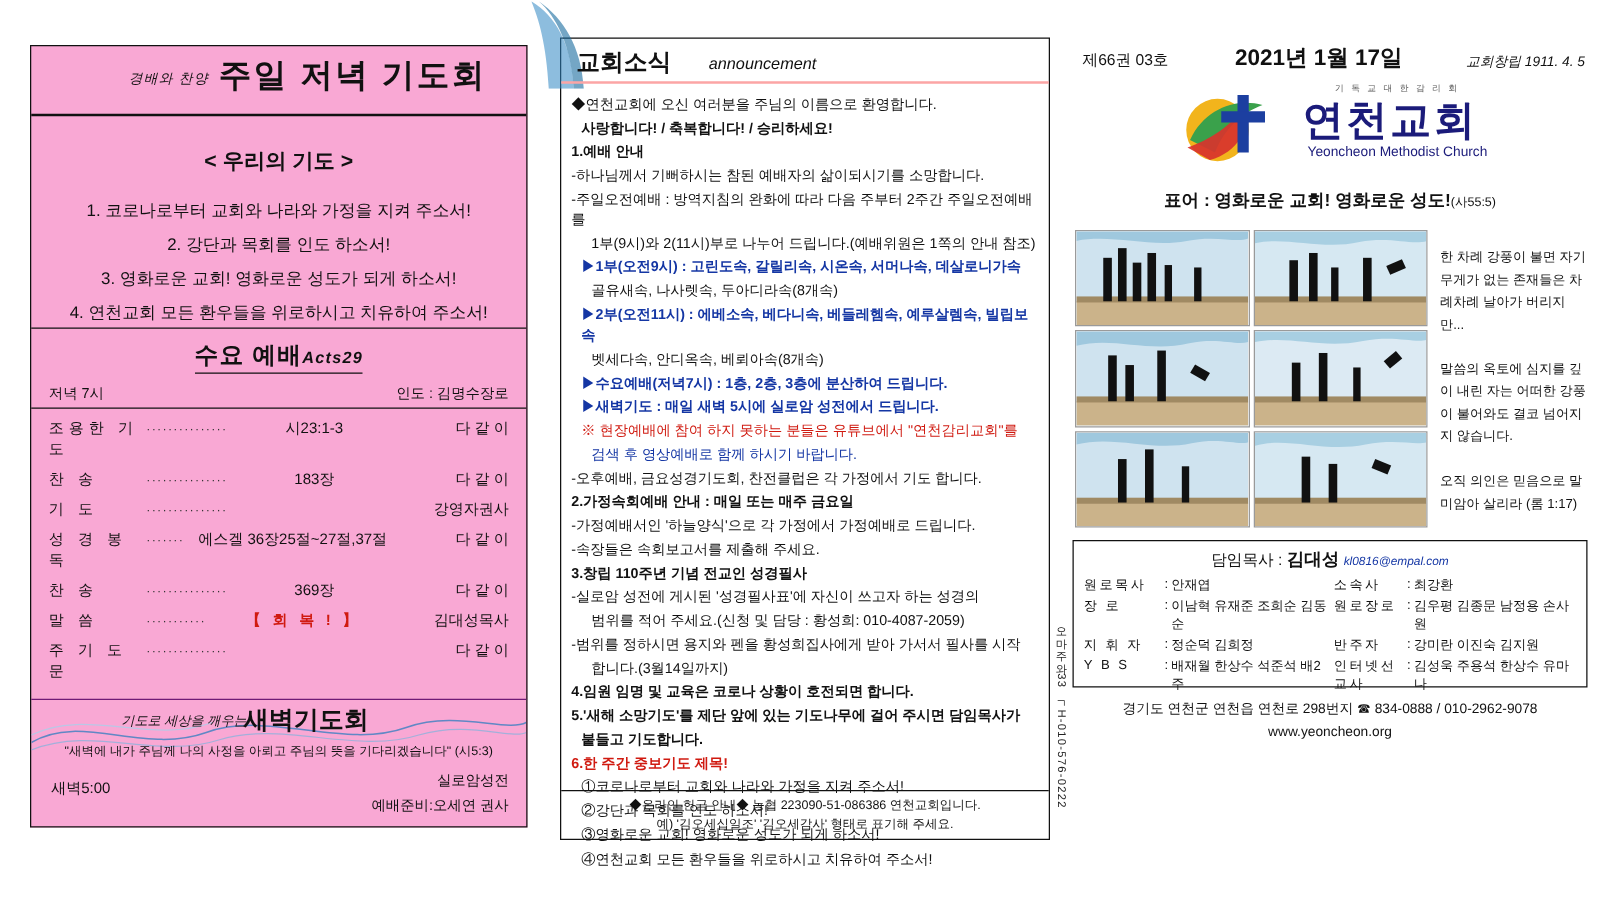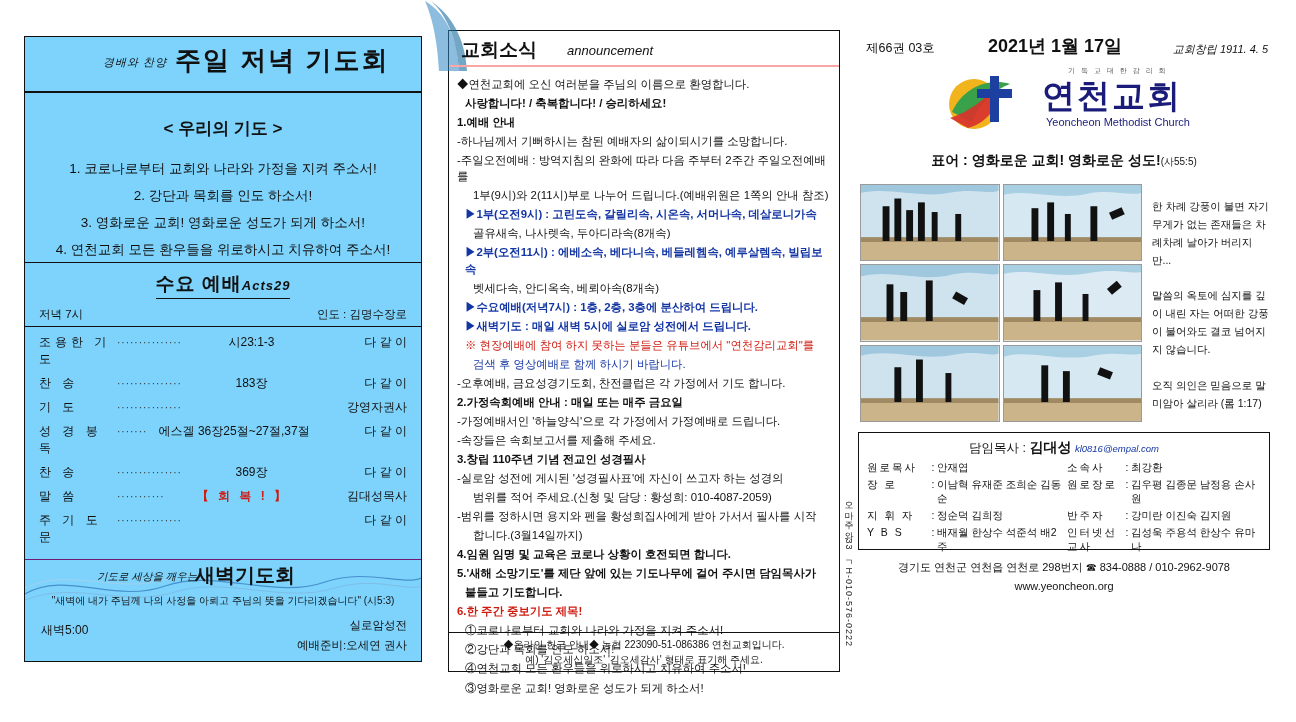--- a/index.html
+++ b/index.html
@@ -1,20 +1,20 @@
 <!DOCTYPE html>
 <html><head>
 <meta charset="utf-8">
 <style>
   html,body{margin:0;padding:0;background:#ffffff;}
   body{width:1296px;height:722px;font-family:"Liberation Sans",sans-serif;color:#111;overflow:hidden;position:relative;}
   .page{position:relative;width:1296px;height:722px;}
 
   
-  .left{position:absolute;left:24px;top:36px;width:396px;height:624px;border:1px solid #111;background:#7dd3fc;}
+  .left{position:absolute;left:24px;top:36px;width:396px;height:624px;border:1px solid #111;background:#f9a8d4;}
   .lp-head{position:relative;height:54px;border-bottom:2px solid #111;}
   .lp-small{position:absolute;left:78px;top:18px;font-size:11px;font-style:italic;letter-spacing:1px;}
   .lp-title{position:absolute;left:150px;top:6px;font-size:26px;font-weight:bold;letter-spacing:2px;}
   .lp-sub{padding:8px 0 4px 10px;font-size:12px;border-bottom:1px solid #111;height:18px;}
   .prayer-box{padding:24px 0 10px 0;border-bottom:1px solid #111;height:170px;box-sizing:border-box;}
   .prayer-title{text-align:center;font-size:17px;font-weight:bold;margin-bottom:20px;}
   .prayer-list{margin:0;padding:0;list-style:none;}
   .prayer-list li{font-size:13.5px;text-align:center;margin:9px 0;}
 
   .wed{border-bottom:1px solid #701a75;padding-bottom:6px;}
@@ -212,22 +212,22 @@
       <p>-실로암 성전에 게시된 '성경필사표'에 자신이 쓰고자 하는 성경의</p>
       <p class="ind2">범위를 적어 주세요.(신청 및 담당 : 황성희: 010-4087-2059)</p>
       <p>-범위를 정하시면 용지와 펜을 황성희집사에게 받아 가서서 필사를 시작</p>
       <p class="ind2">합니다.(3월14일까지)</p>
       <p class="b">4.임원 임명 및 교육은 코로나 상황이 호전되면 합니다.</p>
       <p class="b">5.'새해 소망기도'를 제단 앞에 있는 기도나무에 걸어 주시면 담임목사가</p>
       <p class="b ind1">붙들고 기도합니다.</p>
       <p class="b red">6.한 주간 중보기도 제목!</p>
       <p class="ind1">①코로나로부터 교회와 나라와 가정을 지켜 주소서!</p>
       <p class="ind1">②강단과 목회를 인도 하소서!</p>
+      <p class="ind1">③영화로운 교회! 영화로운 성도가 되게 하소서!</p>
       <p class="ind1">④연천교회 모든 환우들을 위로하시고 치유하여 주소서!</p>
-      <p class="ind1">③영화로운 교회! 영화로운 성도가 되게 하소서!</p>
     </div>
     <div class="c-foot">
       <div style="text-align:center">◆온라인 헌금 안내◆  농협 223090-51-086386 연천교회입니다.</div>
       <div style="text-align:center">예) '김오세십일조' '김오세감사' 형태로 표기해 주세요.</div>
     </div>
     <div class="c-side">오마주와 33 ㄱ H-010-576-0222</div>
   </div>
 
   <div class="right">
     <div class="r-top">

